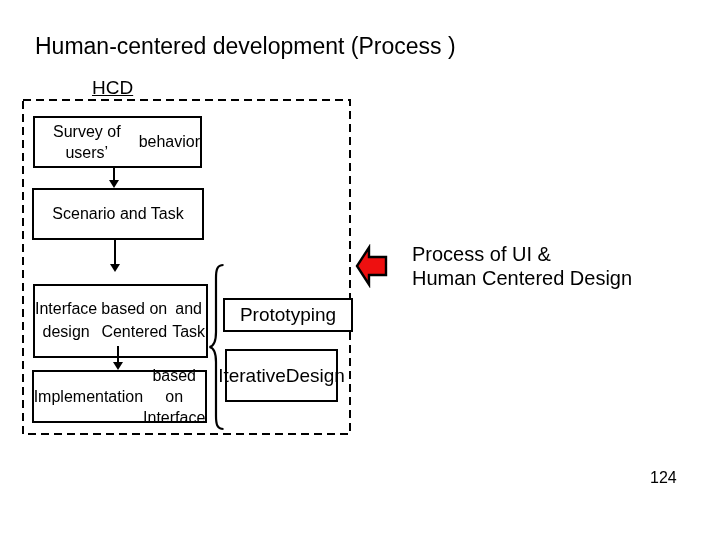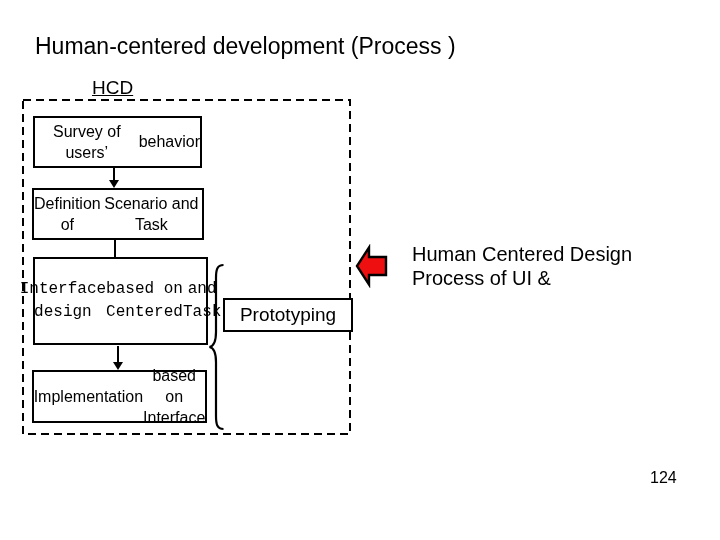--- a/index.html
+++ b/index.html
@@ -39,21 +39,21 @@
     flex-direction: row;
     align-items: center;
     justify-content: center;
     text-align: center;
   }
   .fbox { font-size: 16px; line-height: 1.32; }
   .sbox { font-size: 19px; line-height: 1.25; }
 
   #fbox-survey         { left: 33px; top: 116px; width: 169px; height: 52px; }
   #fbox-definition     { left: 32px; top: 188px; width: 172px; height: 52px; }
-  #fbox-interface      { left: 33px; top: 257px; width: 175px; height: 88px; line-height: 1.42; font-family: Liberation Mono, monospace; }
+  #fbox-interface      { left: 33px; top: 284px; width: 175px; height: 74px; line-height: 1.42; }
   #fbox-implementation { left: 32px; top: 370px; width: 175px; height: 53px; align-items: center; }
 
   #sbox-prototyping    { left: 223px; top: 298px; width: 130px; height: 34px; justify-content: center; }
   #sbox-iterative      { left: 225px; top: 349px; width: 113px; height: 53px; }
 
   .flow-arrow { position: absolute; width: 10px; }
   .flow-arrow .shaft { position: absolute; left: 4px; top: 0; width: 2px; background: #000; }
   .flow-arrow .head {
     position: absolute; left: 0; bottom: 0; width: 0; height: 0;
     border-left: 5px solid transparent;
@@ -99,21 +99,20 @@
     <span>Survey of users’</span>
     <span>behavior</span>
   </div>
 
   <div class="flow-arrow" id="arrow-1">
     <div class="shaft"></div>
     <div class="head"></div>
   </div>
 
   <div class="fbox" id="fbox-definition">
-    <span>Definition of</span>
     <span>Scenario and Task</span>
   </div>
 
   <div class="flow-arrow" id="arrow-2">
     <div class="shaft"></div>
     <div class="head"></div>
   </div>
 
   <div class="fbox" id="fbox-interface">
     <span>Interface design</span>
@@ -132,25 +131,29 @@
   </div>
 
   <svg class="brace" width="18" height="168">
     <path d="M 15.5 2 C 9 2 8 7 8 15 L 8 69 C 8 79 6 83 1.5 84 C 6 85 8 89 8 99 L 8 153 C 8 161 9 166 15.5 166" fill="none" stroke="#000" stroke-width="2.2"></path>
   </svg>
 
   <div class="sbox" id="sbox-prototyping">
     <span>Prototyping</span>
   </div>
 
+  <div class="sbox" id="sbox-iterative">
+    <span>Iterative</span>
+    <span>Design</span>
+  </div>
 
   <svg class="red-arrow" width="33" height="44">
     <path d="M 31 13 L 14 13 L 14 3.5 L 2 22 L 14 40.5 L 14 31 L 31 31 Z" stroke="#000" stroke-width="2.4" stroke-linejoin="miter" fill="#EE1010"></path>
   </svg>
 
   <div class="annotation">
+    <div>Process of UI &amp;</div>
     <div>Human Centered Design</div>
-    <div>Process of UI &amp;</div>
   </div>
 
   <div class="page-number">124</div>
 
 </div>
 
 </body></html>

